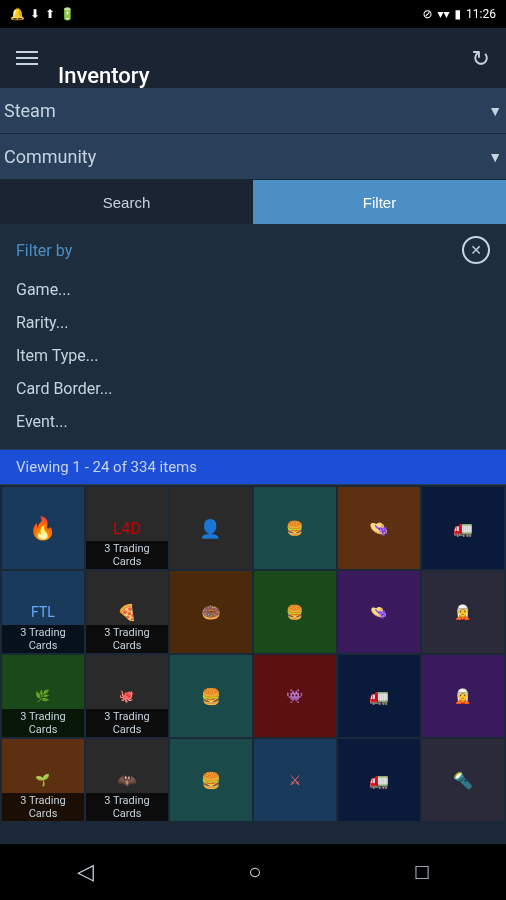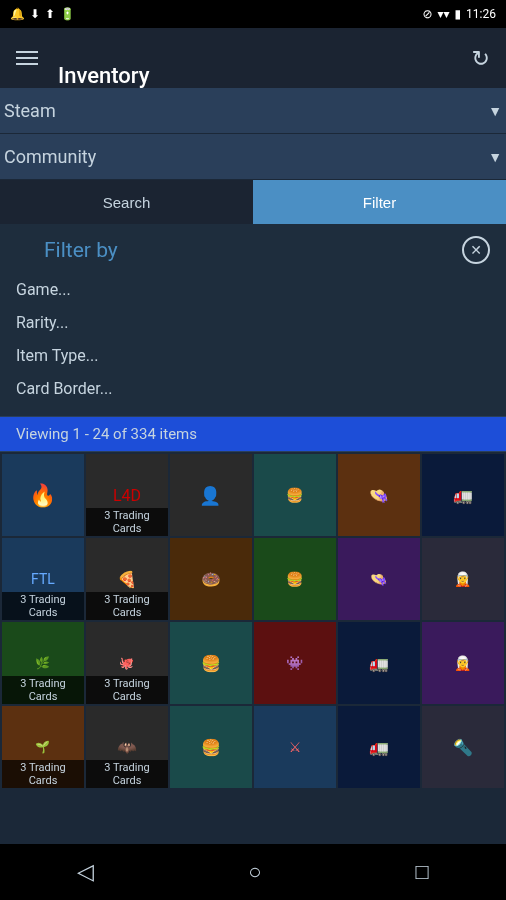--- a/index.html
+++ b/index.html
@@ -116,22 +116,21 @@
       border-bottom: 1px solid #2a3f5a;
     }
     .filter-header {
       display: flex;
       justify-content: space-between;
       align-items: center;
       margin-bottom: 10px;
     }
     .filter-title {
       color: #4b8fc4;
-      font-size: 21px;
-      margin-left: 28px;
+      font-size: 16px;
     }
     .close-circle-btn {
       width: 28px;
       height: 28px;
       border-radius: 50%;
       border: 2px solid #c6d4df;
       display: flex;
       align-items: center;
       justify-content: center;
       color: #c6d4df;
@@ -282,20 +281,21 @@
 <div class="filter-section">
   <div class="filter-header">
     <span class="filter-title">Filter by</span>
     <button class="close-circle-btn">✕</button>
   </div>
   <div class="filter-list">
     <div class="filter-item">Game...</div>
     <div class="filter-item">Rarity...</div>
     <div class="filter-item">Item Type...</div>
     <div class="filter-item">Card Border...</div>
+    <div class="filter-item">Event...</div>
   </div>
 </div>
 
 <div class="viewing-count">Viewing 1 - 24 of 334 items</div>
 
 <div class="inventory-grid">
 
   <div class="grid-item color-blue">
     <div class="item-bg">
       <span style="font-size:22px;">🔥</span>

